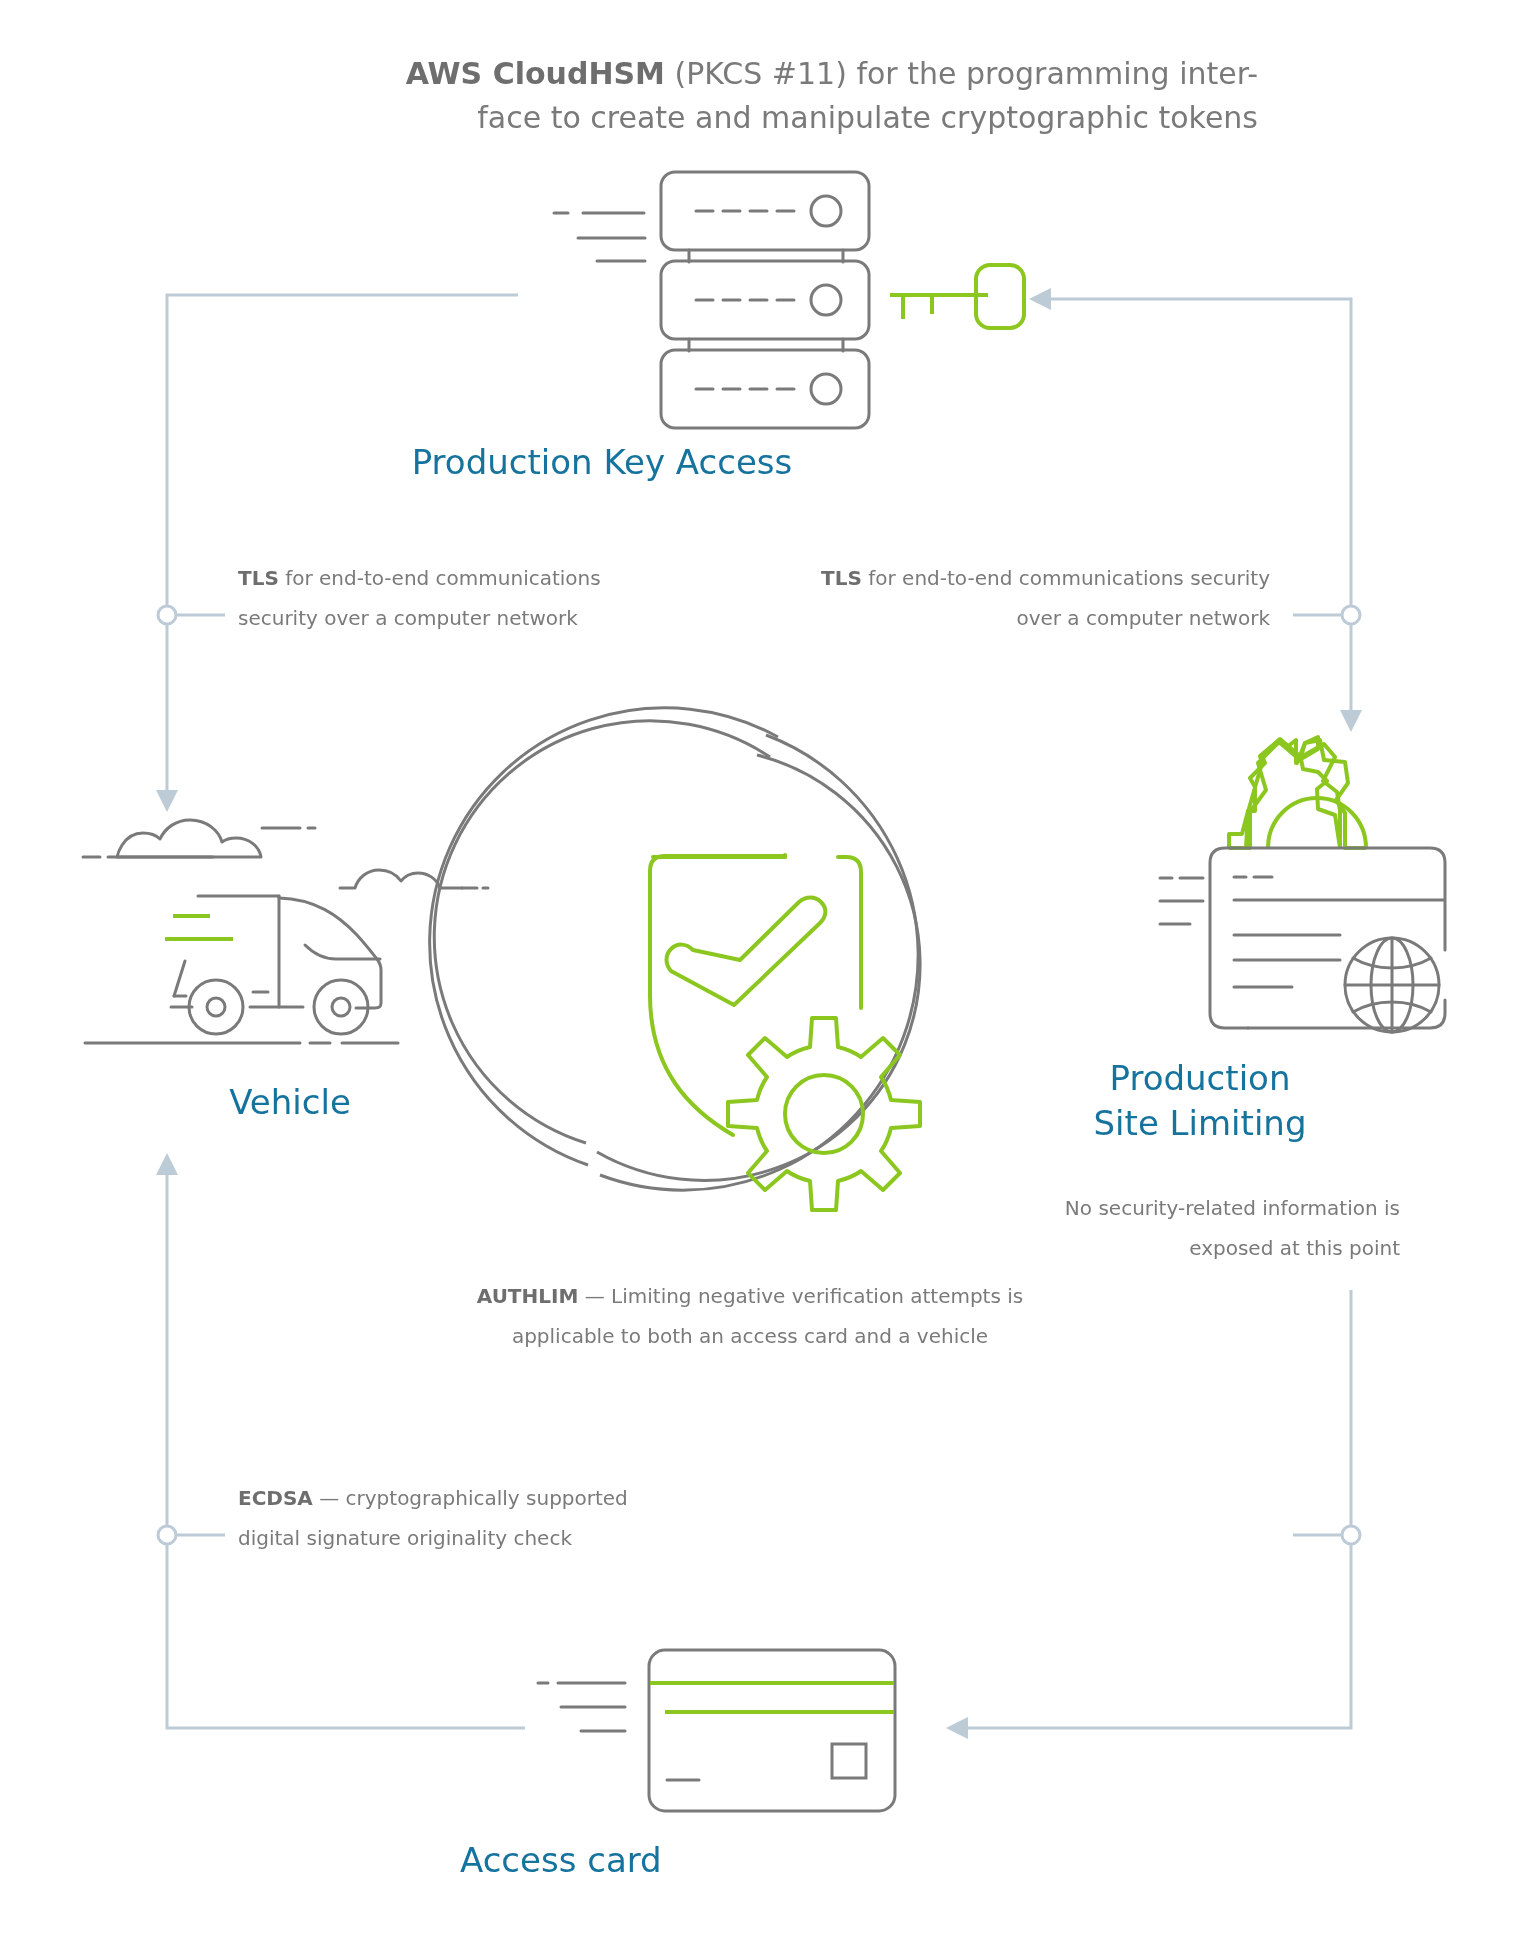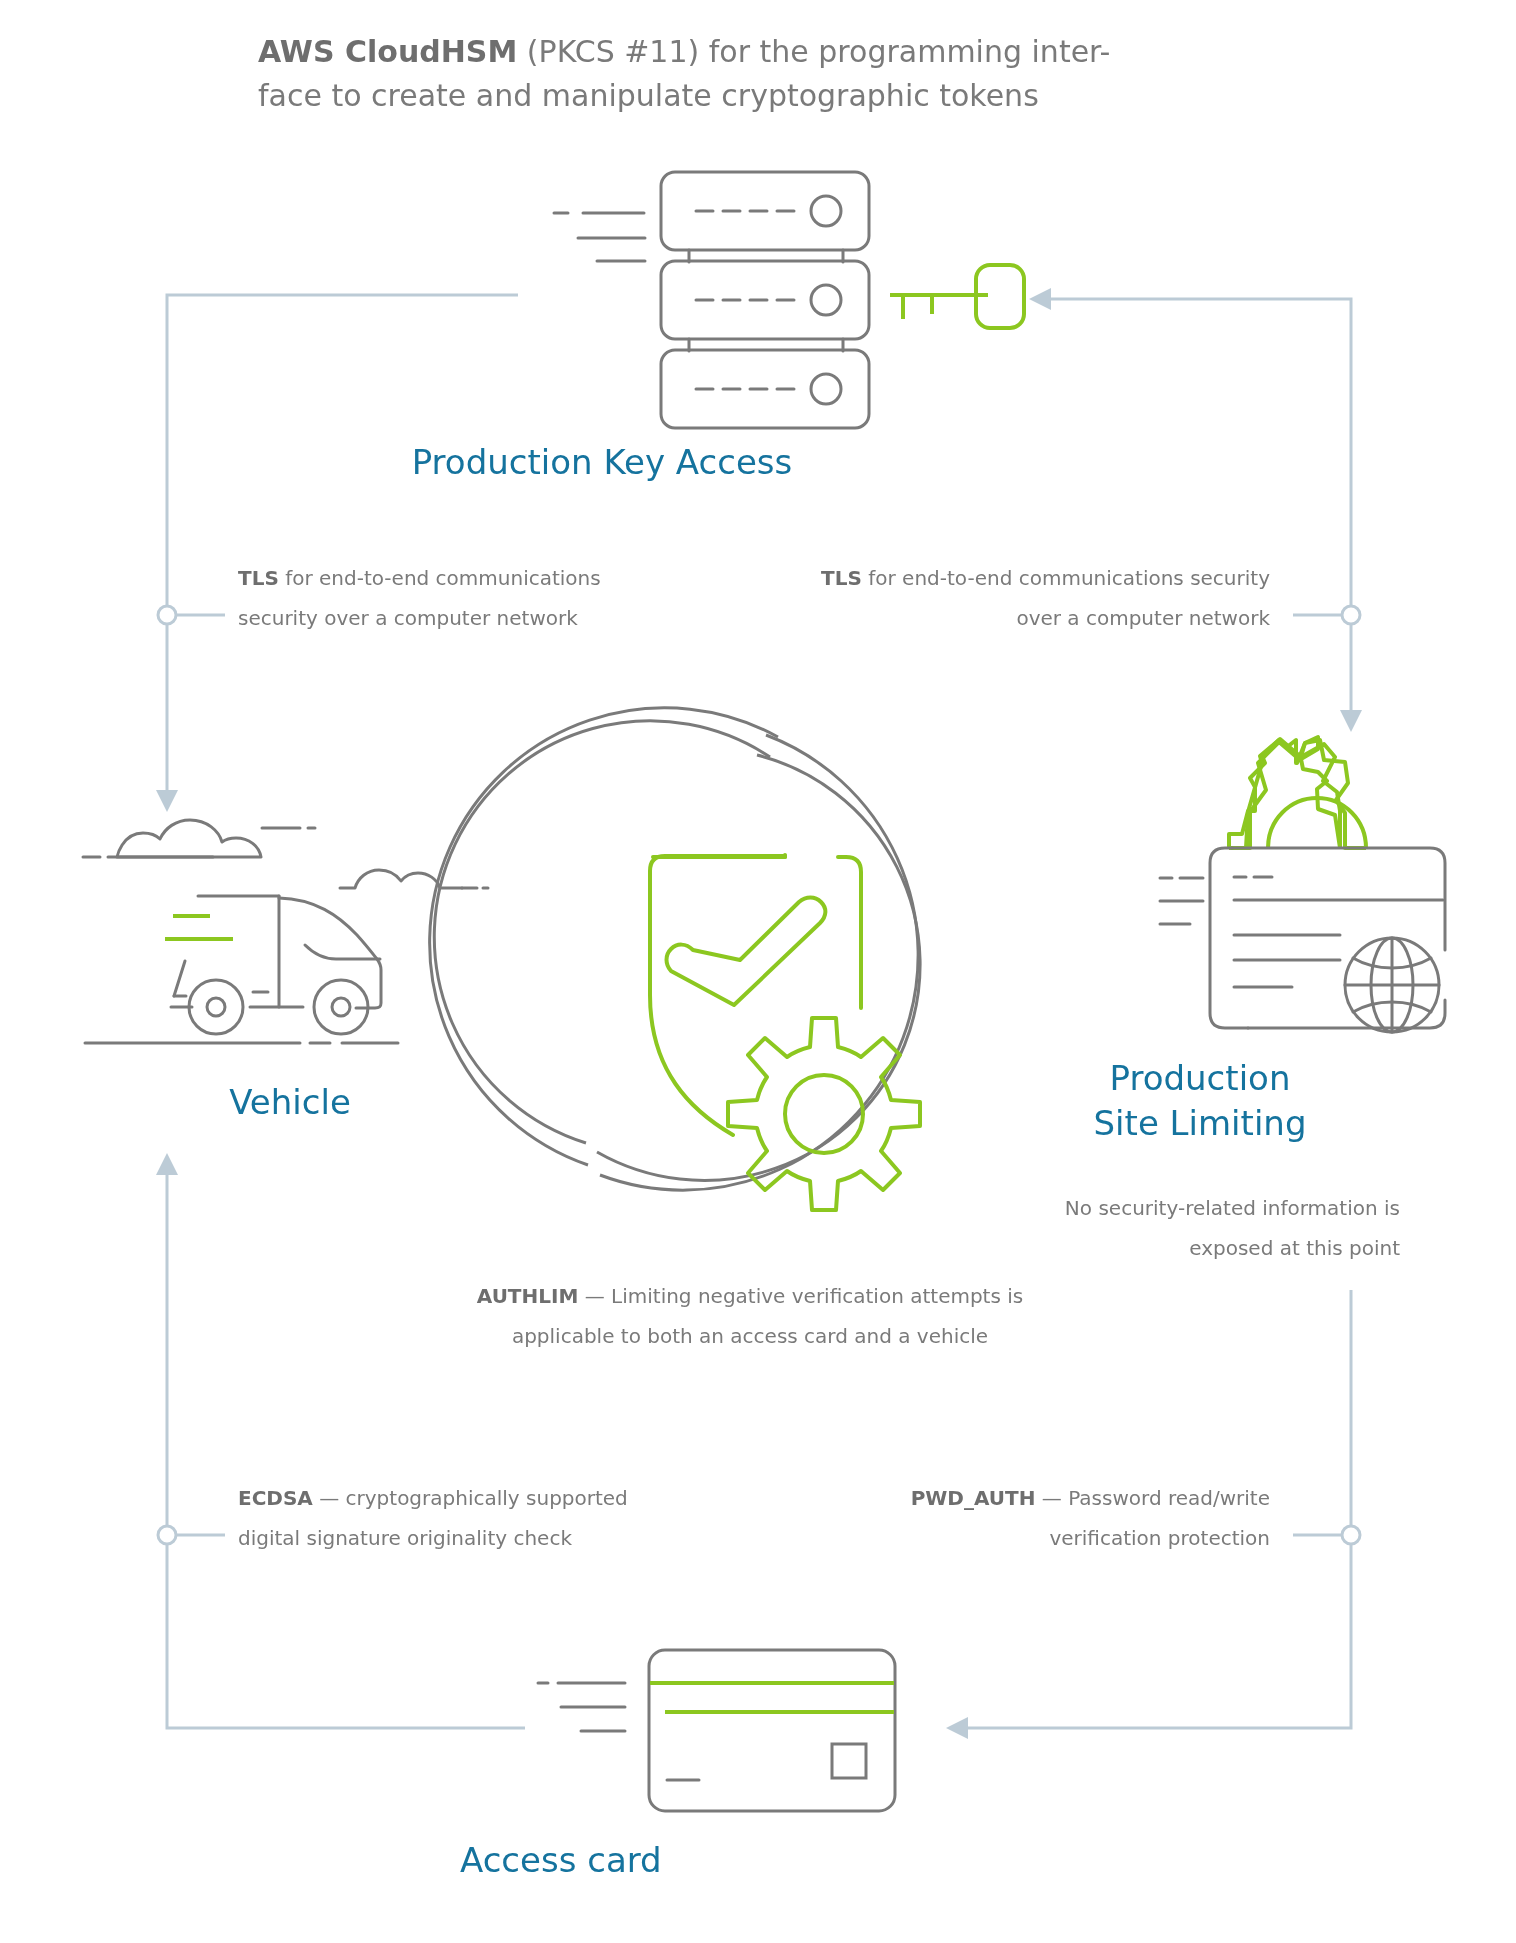--- a/index.html
+++ b/index.html
@@ -12,21 +12,21 @@
   svg.layer{position:absolute;left:0;top:0;width:1516px;height:1943px;overflow:visible;}
 
   .txt{position:absolute;color:#7a7a7a;font-size:20px;line-height:40px;font-weight:400;}
   .txt b{font-weight:700;color:#6e6e6e;}
   .node-label{position:absolute;color:#15739e;font-size:34px;line-height:45px;font-weight:400;}
   .center{text-align:center;}
   .right{text-align:right;}
   .left{text-align:left;}
 
   
-  #header-caption{left:258px;top:30px;width:1000px;text-align:left;font-size:30px;line-height:44px;}
+  #header-caption{left:258px;top:52px;width:1000px;text-align:right;font-size:30px;line-height:44px;}
   #label-key-server{left:352px;top:440px;width:500px;text-align:center;}
   #tls-left{left:238px;top:558px;width:390px;}
   #tls-right{left:800px;top:558px;width:470px;}
   #label-vehicle{left:90px;top:1080px;width:400px;text-align:center;}
   #label-site-manager{left:1010px;top:1056px;width:380px;text-align:center;}
   #psm-note{left:1060px;top:1188px;width:340px;}
   #authlim{left:460px;top:1276px;width:580px;text-align:center;}
   #ecdsa{left:238px;top:1478px;width:420px;}
   #pwd-auth{left:870px;top:1478px;width:400px;}
   #label-access-card{left:460px;top:1838px;width:600px;text-align:left;}
@@ -279,19 +279,16 @@
   <div class="txt right" id="psm-note">No security-related information is exposed at this point</div>
 
   <div class="txt center" id="authlim">
     <b>AUTHLIM</b><span> — Limiting negative verification attempts is applicable to both an access card and a vehicle</span>
   </div>
 
   <div class="txt left" id="ecdsa">
     <b>ECDSA</b><span> — cryptographically supported digital signature originality check</span>
   </div>
 
-  <div class="txt right" id="pwd-auth">
-    <b>PWD_AUTH</b><span> — Password read/write verification protection</span>
-  </div>
 
   <div class="node-label" id="label-access-card">Access card</div>
 
 </div>
 
 </body></html>

